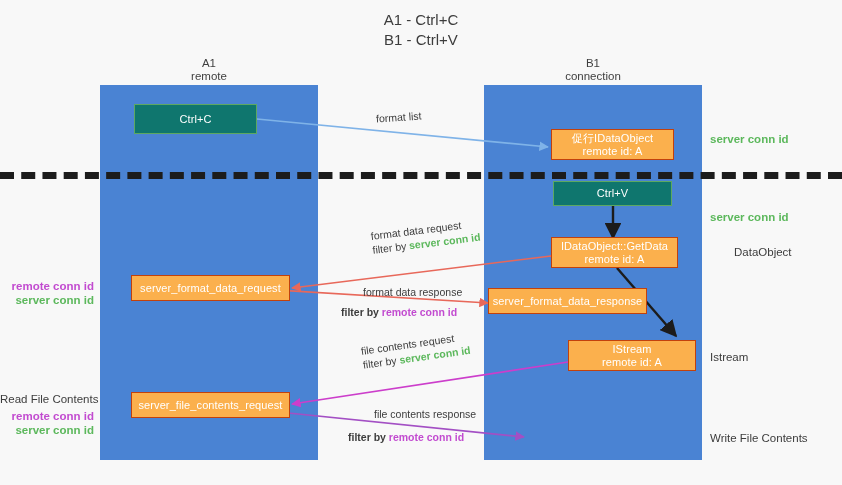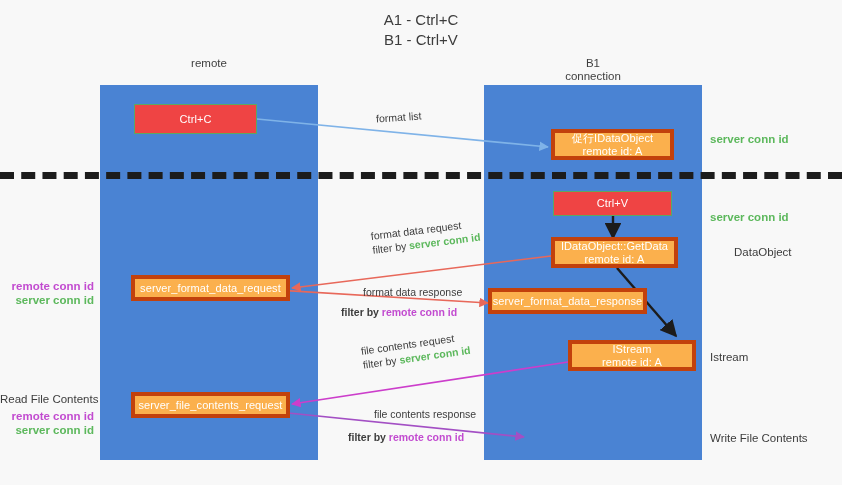--- a/index.html
+++ b/index.html
@@ -48,26 +48,26 @@
     flex-direction: column;
     align-items: center;
     justify-content: center;
     text-align: center;
     color: #ffffff;
     font-size: 11px;
     line-height: 13px;
     letter-spacing: .1px;
   }
   .node.green {
-    background: #ef4444;
+    background: #0f766e;
     border: 1px solid #5da861;
   }
   .node.orange {
     background: #fbb04d;
-    border: 4px solid #c2410c;
+    border: 1px solid #c2410c;
   }
   .node .ln { display: block; white-space: nowrap; }
 
   .side-label {
     position: absolute;
     font-size: 11.5px;
     line-height: 14px;
     color: #3c3c3c;
     white-space: nowrap;
   }
@@ -113,20 +113,21 @@
 
   <div class="title">
     <span>A1 - Ctrl+C</span>
     <span>B1 - Ctrl+V</span>
   </div>
 
   <div class="lane" style="left:100px; top:85px; width:218px; height:375px;"></div>
   <div class="lane" style="left:484px; top:85px; width:218px; height:375px;"></div>
 
   <div class="lane-head" style="left:100px; top:57px; width:218px;">
+    <span class="l1">A1</span>
     <span class="l2">remote</span>
   </div>
   <div class="lane-head" style="left:484px; top:57px; width:218px;">
     <span class="l1">B1</span>
     <span class="l2">connection</span>
   </div>
 
   <svg class="layer" viewBox="0 0 842 485">
     <defs>
       <marker id="ah-blue" viewBox="0 0 10 10" refX="9" refY="5" markerWidth="6" markerHeight="6" orient="auto-start-reverse">
@@ -173,21 +174,21 @@
 
   <div class="node orange" style="left:131px; top:392px; width:159px; height:26px;">
     <span class="ln">server_file_contents_request</span>
   </div>
 
   <div class="node orange" style="left:551px; top:129px; width:123px; height:31px;">
     <span class="ln">促行IDataObject</span>
     <span class="ln">remote id: A</span>
   </div>
 
-  <div class="node green" style="left:553px; top:191px; width:119px; height:25px;">
+  <div class="node green" style="left:553px; top:181px; width:119px; height:25px;">
     <span class="ln">Ctrl+V</span>
   </div>
 
   <div class="node orange" style="left:551px; top:237px; width:127px; height:31px;">
     <span class="ln">IDataObject::GetData</span>
     <span class="ln">remote id: A</span>
   </div>
 
   <div class="node orange" style="left:488px; top:288px; width:159px; height:26px;">
     <span class="ln">server_format_data_response</span>

